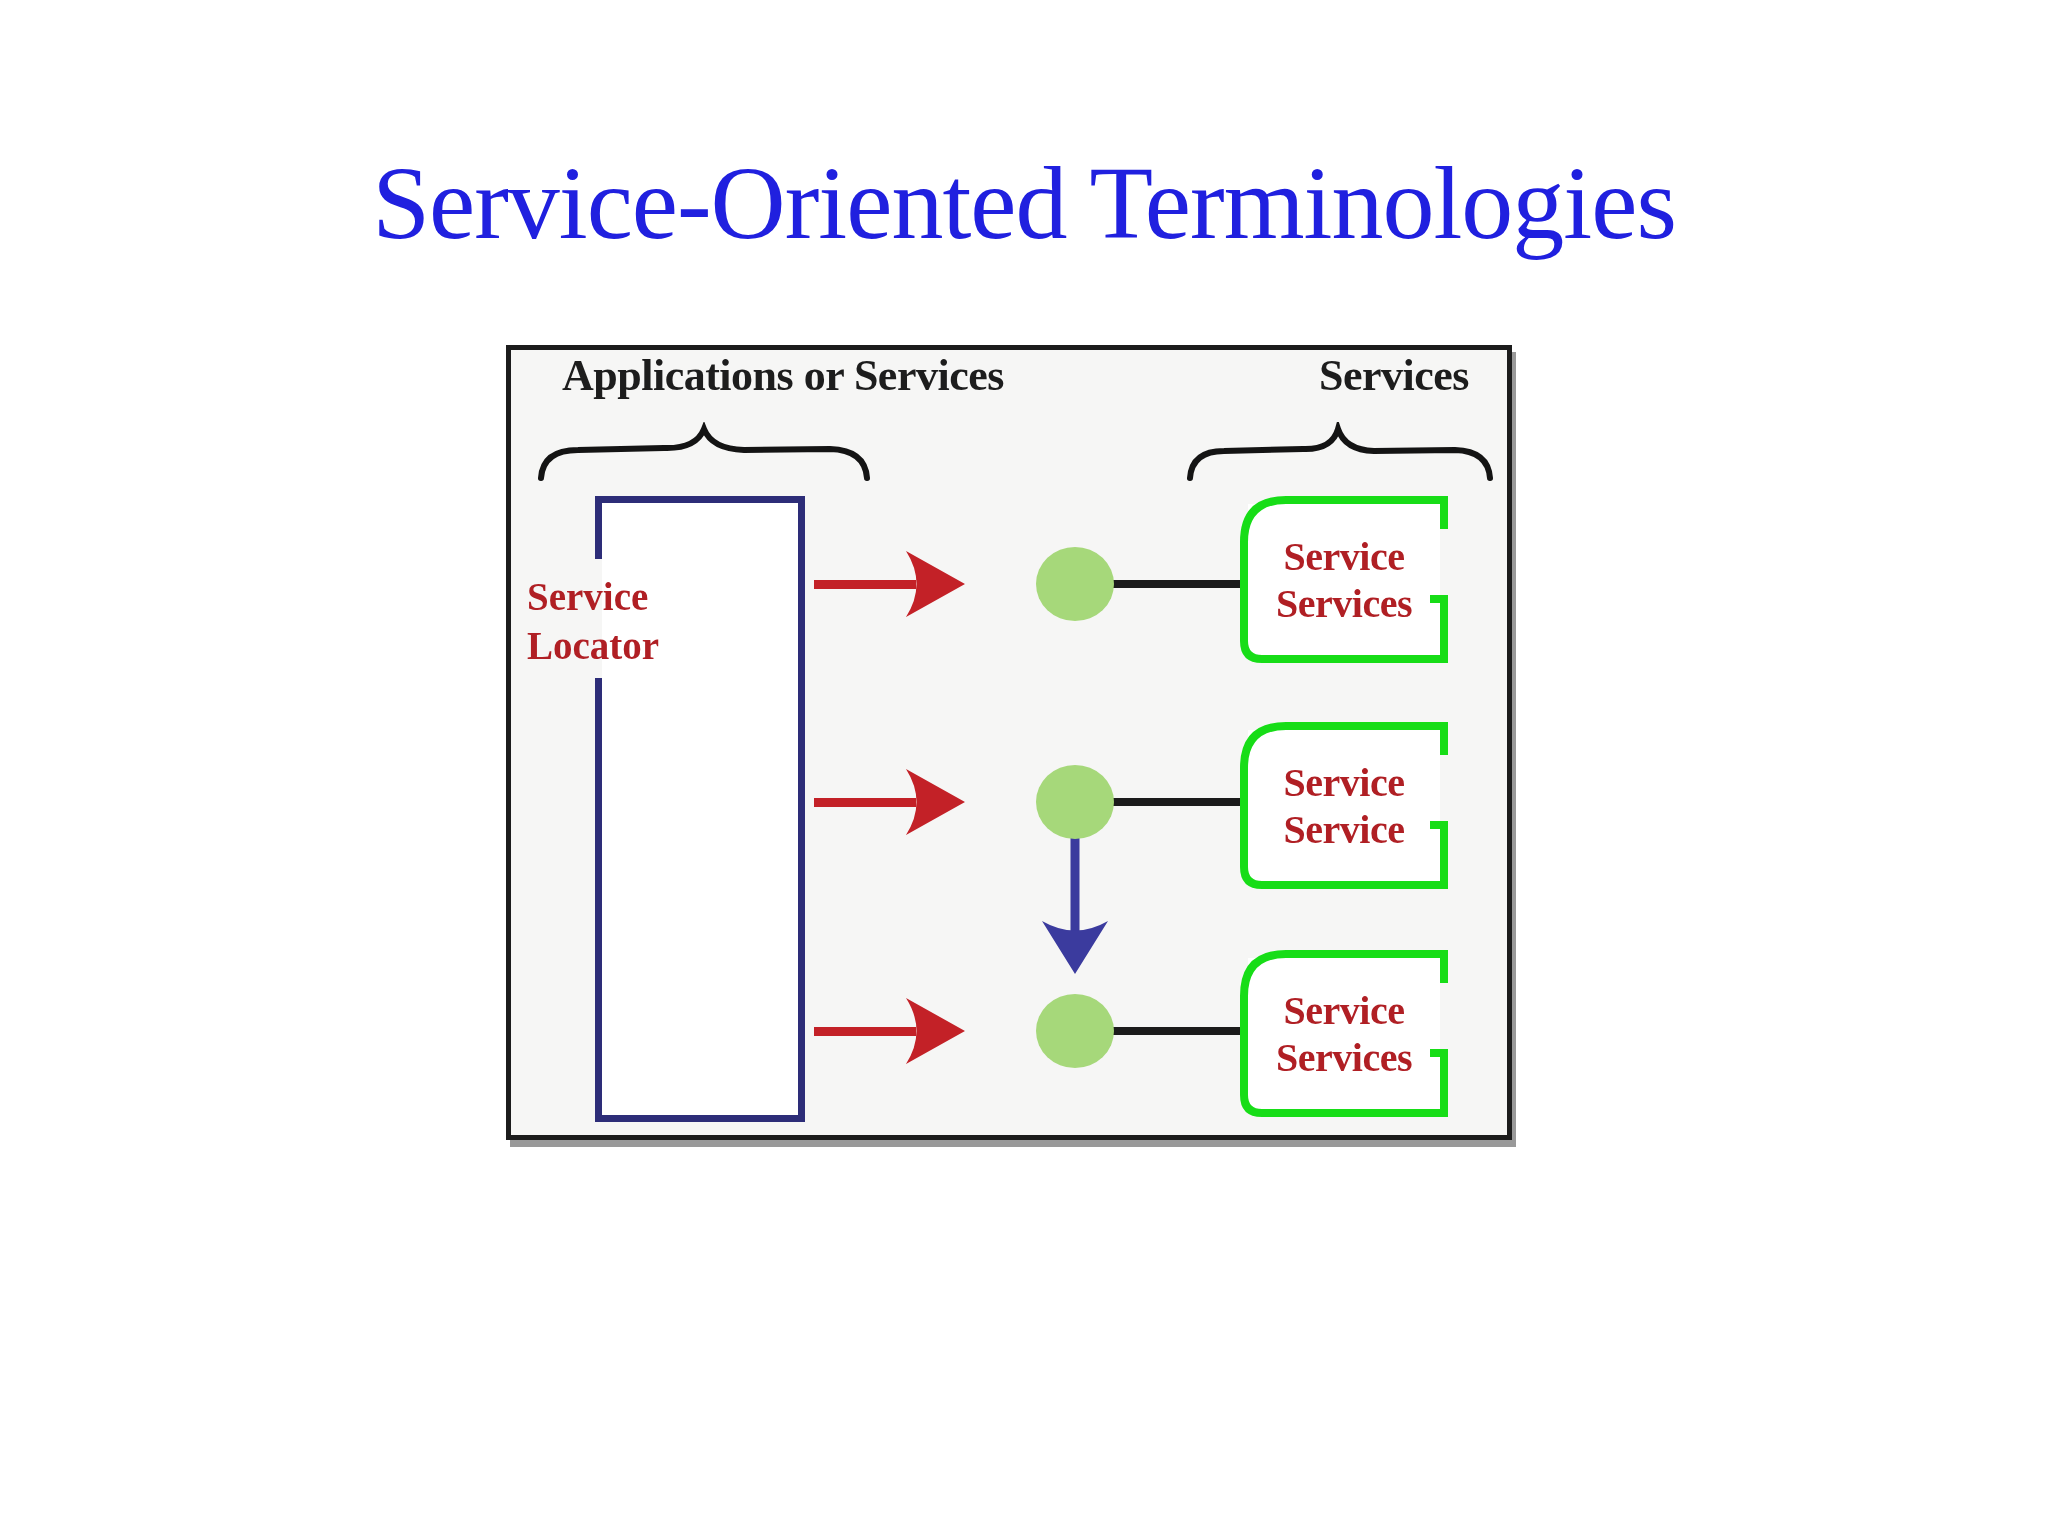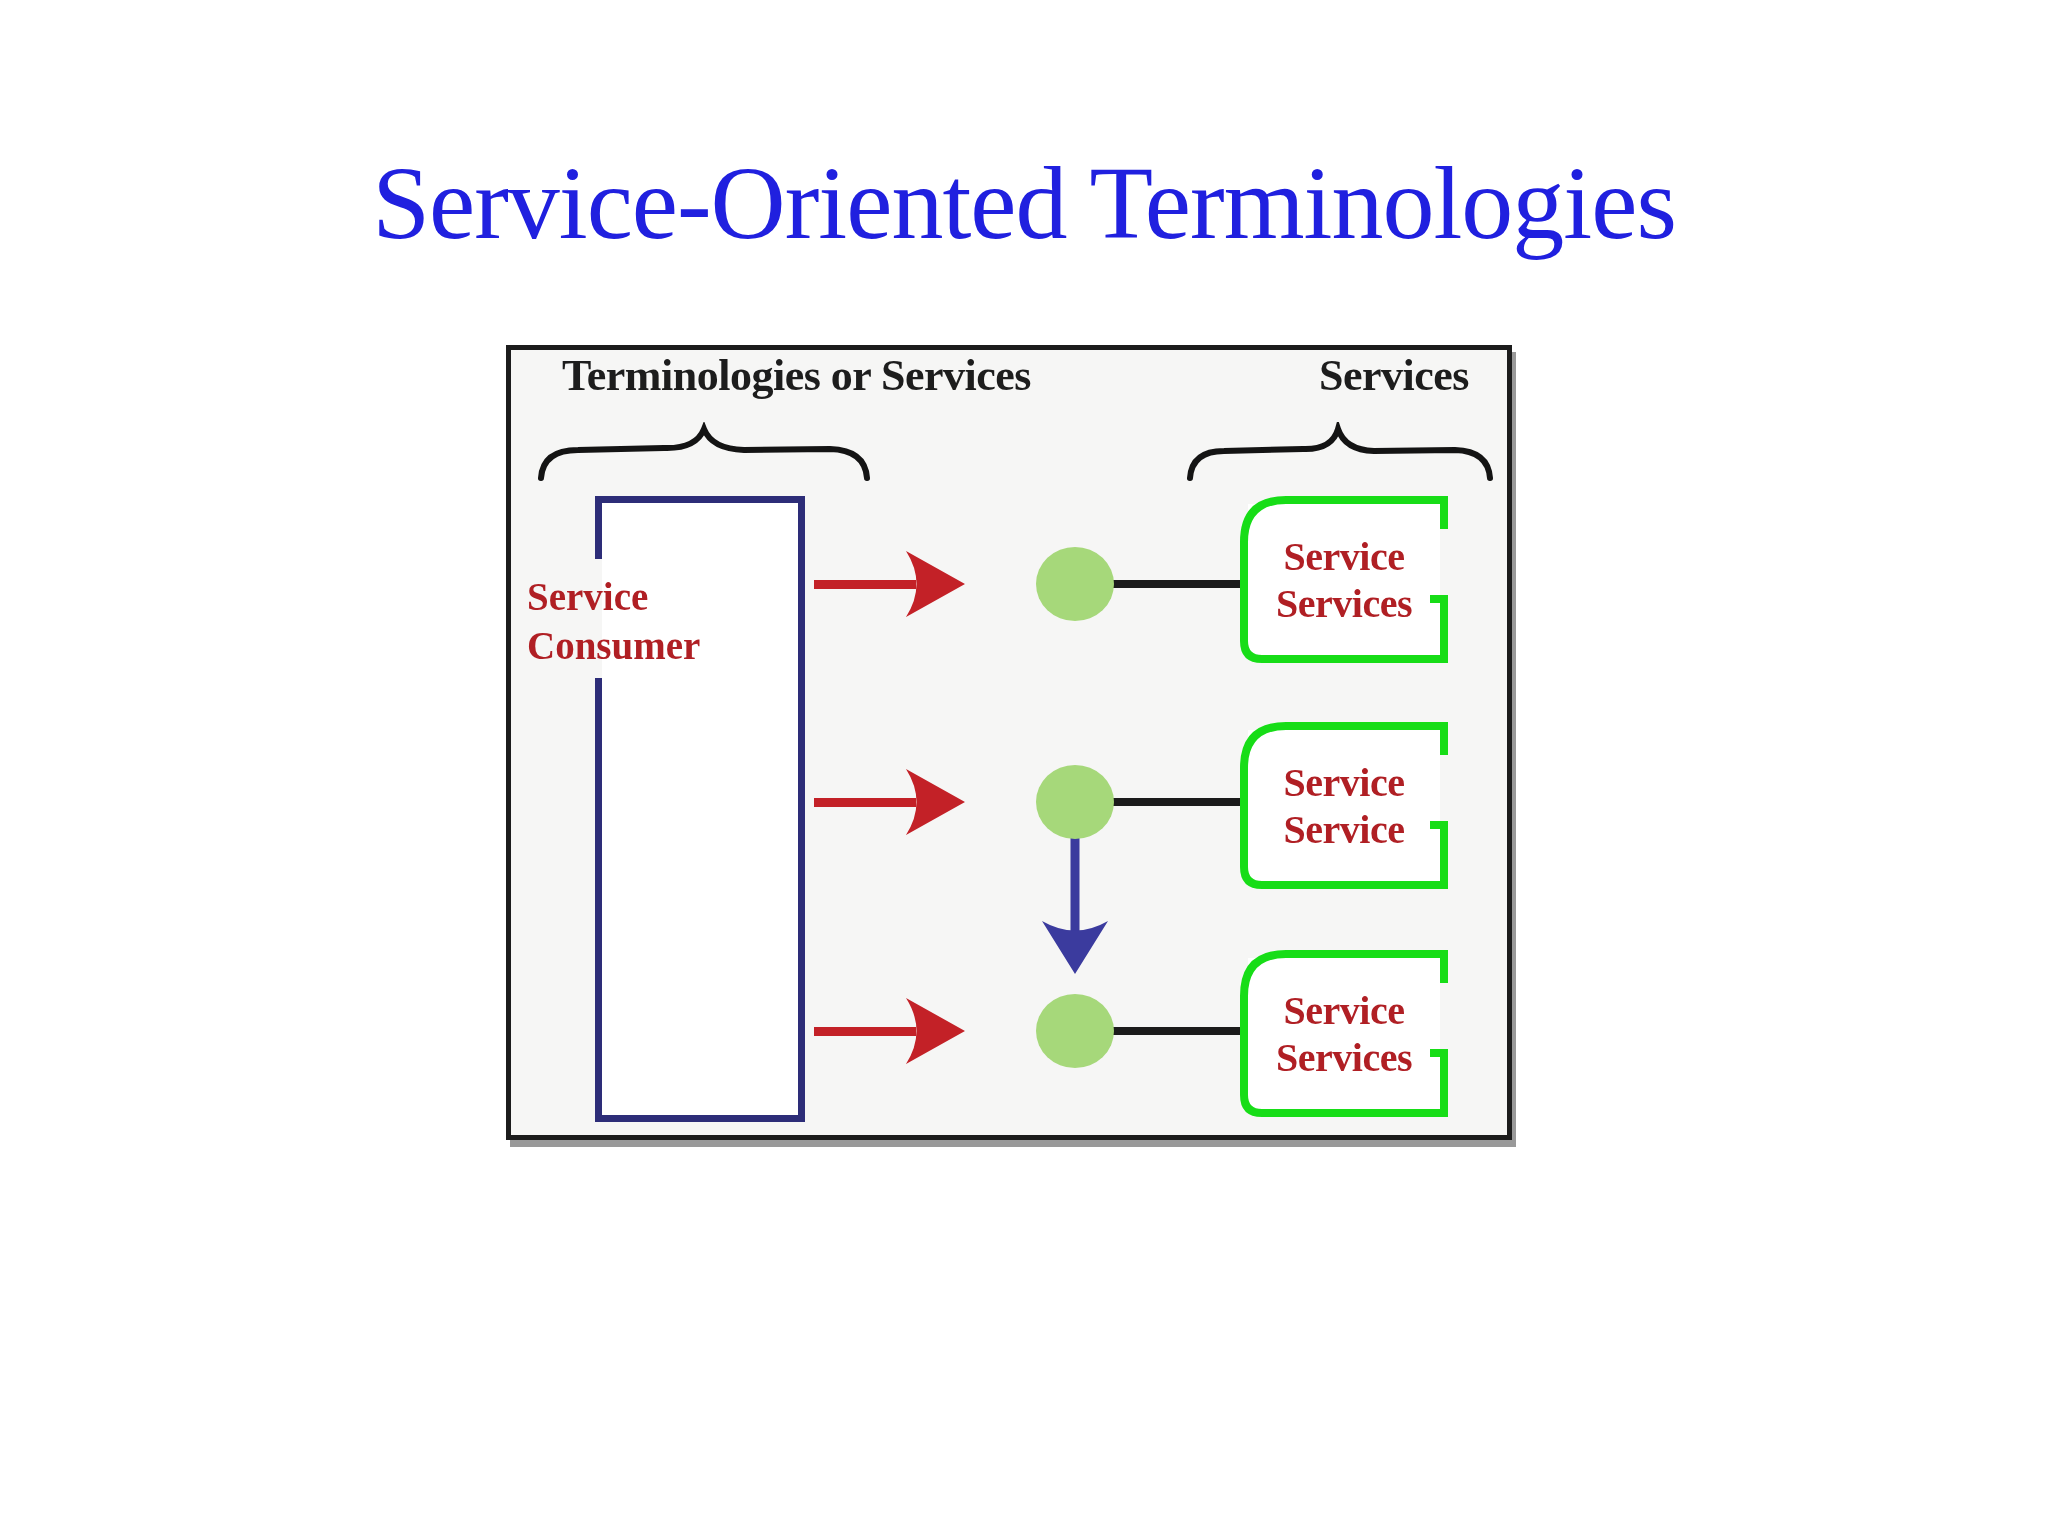--- a/index.html
+++ b/index.html
@@ -43,37 +43,37 @@
 </style>
 </head>
 <body>
 
 <div id="page">
 
   <div id="slide-title" class="abs">Service-Oriented Terminologies</div>
 
   <div id="diagram-frame" class="abs"></div>
 
-  <div id="group-label-applications" class="abs group-label">Terminologies or Services</div>
+  <div id="group-label-applications" class="abs group-label">Applications or Services</div>
   <div id="group-label-services" class="abs group-label">Services</div>
 
   <svg class="abs" style="left:536px;top:408px" width="336" height="64" viewBox="0 0 336 64">
     <path d="M 5,56 Q 7,28 42,28 L 128,26 Q 160,27 168,7 Q 176,27 208,28 L 294,27 Q 329,28 331,56" fill="none" stroke="#141414" stroke-width="6" stroke-linecap="round"></path>
   </svg>
   <svg class="abs" style="left:1185px;top:408px" width="310" height="64" viewBox="0 0 310 64">
     <path d="M 5,56 Q 7,29 39,29 L 118,27 Q 147,28 153,7 Q 160,28 189,29 L 270,28 Q 303,29 305,56" fill="none" stroke="#141414" stroke-width="6" stroke-linecap="round"></path>
   </svg>
 
   <svg class="abs" style="left:595px;top:482px" width="210" height="626" viewBox="0 0 210 626">
     <rect x="7" y="7" width="196" height="612" fill="#ffffff"></rect>
     <path d="M 3.5,63 L 3.5,3.5 L 206.5,3.5 L 206.5,622.5 L 3.5,622.5 L 3.5,182" fill="none" stroke="#2d2d78" stroke-width="7"></path>
   </svg>
   <div id="consumer-label" class="abs red-label">
     <div>Service</div>
-    <div>Consumer</div>
+    <div>Locator</div>
   </div>
 
   <div class="abs" style="left:1075px;top:566px;width:169px;height:8px;background:#1b1b1b"></div>
   <div class="abs" style="left:1075px;top:784px;width:169px;height:8px;background:#1b1b1b"></div>
   <div class="abs" style="left:1075px;top:1013px;width:169px;height:8px;background:#1b1b1b"></div>
 
   <svg class="abs" style="left:812px;top:535px" width="155" height="70" viewBox="0 0 155 70">
     <path d="M 2,31 H 104 V 40 H 2 Z" fill="#c32127"></path>
     <path d="M 153,35 L 94,2 Q 115,35 94,68 Z" fill="#c32127"></path>
   </svg>

